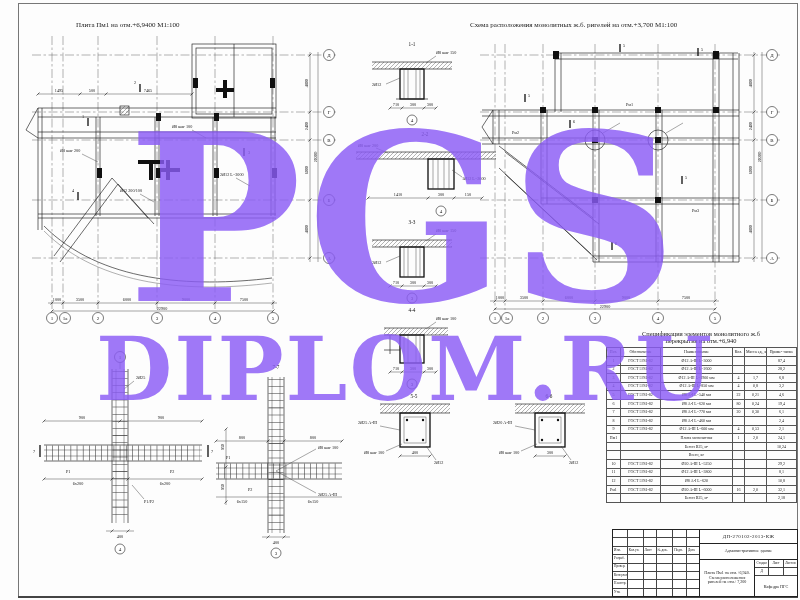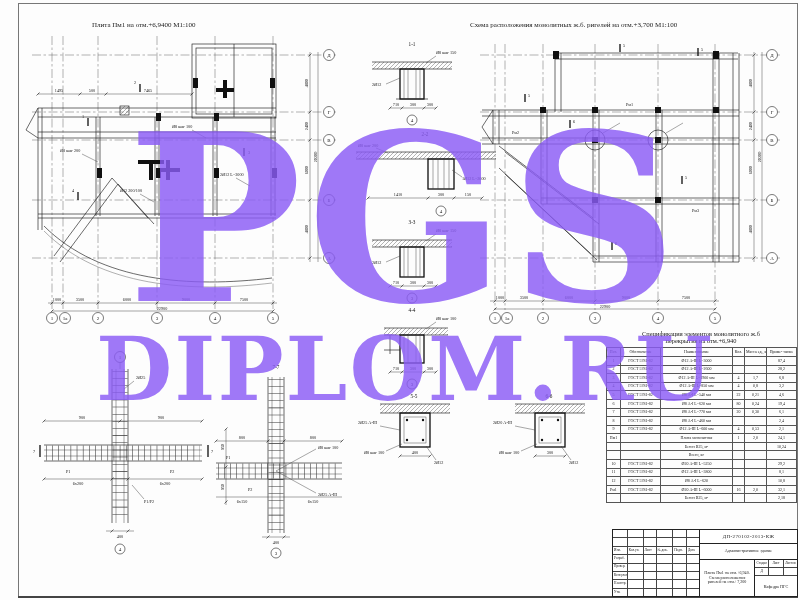--- a/index.html
+++ b/index.html
@@ -61,21 +61,21 @@
   .tb-mini div:last-child{border-right:none;}
   .tb-org{flex:1;display:flex;align-items:center;justify-content:center;font-size:4.2px;text-align:center;}
 </style>
 </head>
 <body>
 
 <div class="sheet">
   <div class="frame"></div>
   <div class="frame-b"></div>
 
-  <div class="ptitle" style="left:92px;top:21px;">Плита Пм1 на отм.+6,9400 М1:100</div>
+  <div class="ptitle" style="left:76px;top:21px;">Плита Пм1 на отм.+6,9400 М1:100</div>
   <div class="ptitle" style="left:470px;top:21px;">Схема расположения монолитных ж.б. ригелей на отм.+3,700 М1:100</div>
 
   <svg style="left:20px;top:20px;" width="336" height="312" viewBox="0 0 336 312">
     <g class="axisg">
       <line class="axis" x1="32" y1="16" x2="32" y2="290"></line>
         <line class="axis" x1="43" y1="16" x2="43" y2="290"></line>
       <line class="axis" x1="78" y1="16" x2="78" y2="290"></line>
         <line class="axis" x1="137" y1="16" x2="137" y2="290"></line>
       <line class="axis" x1="195" y1="16" x2="195" y2="290"></line>
         <line class="axis" x1="253" y1="16" x2="253" y2="290"></line>

